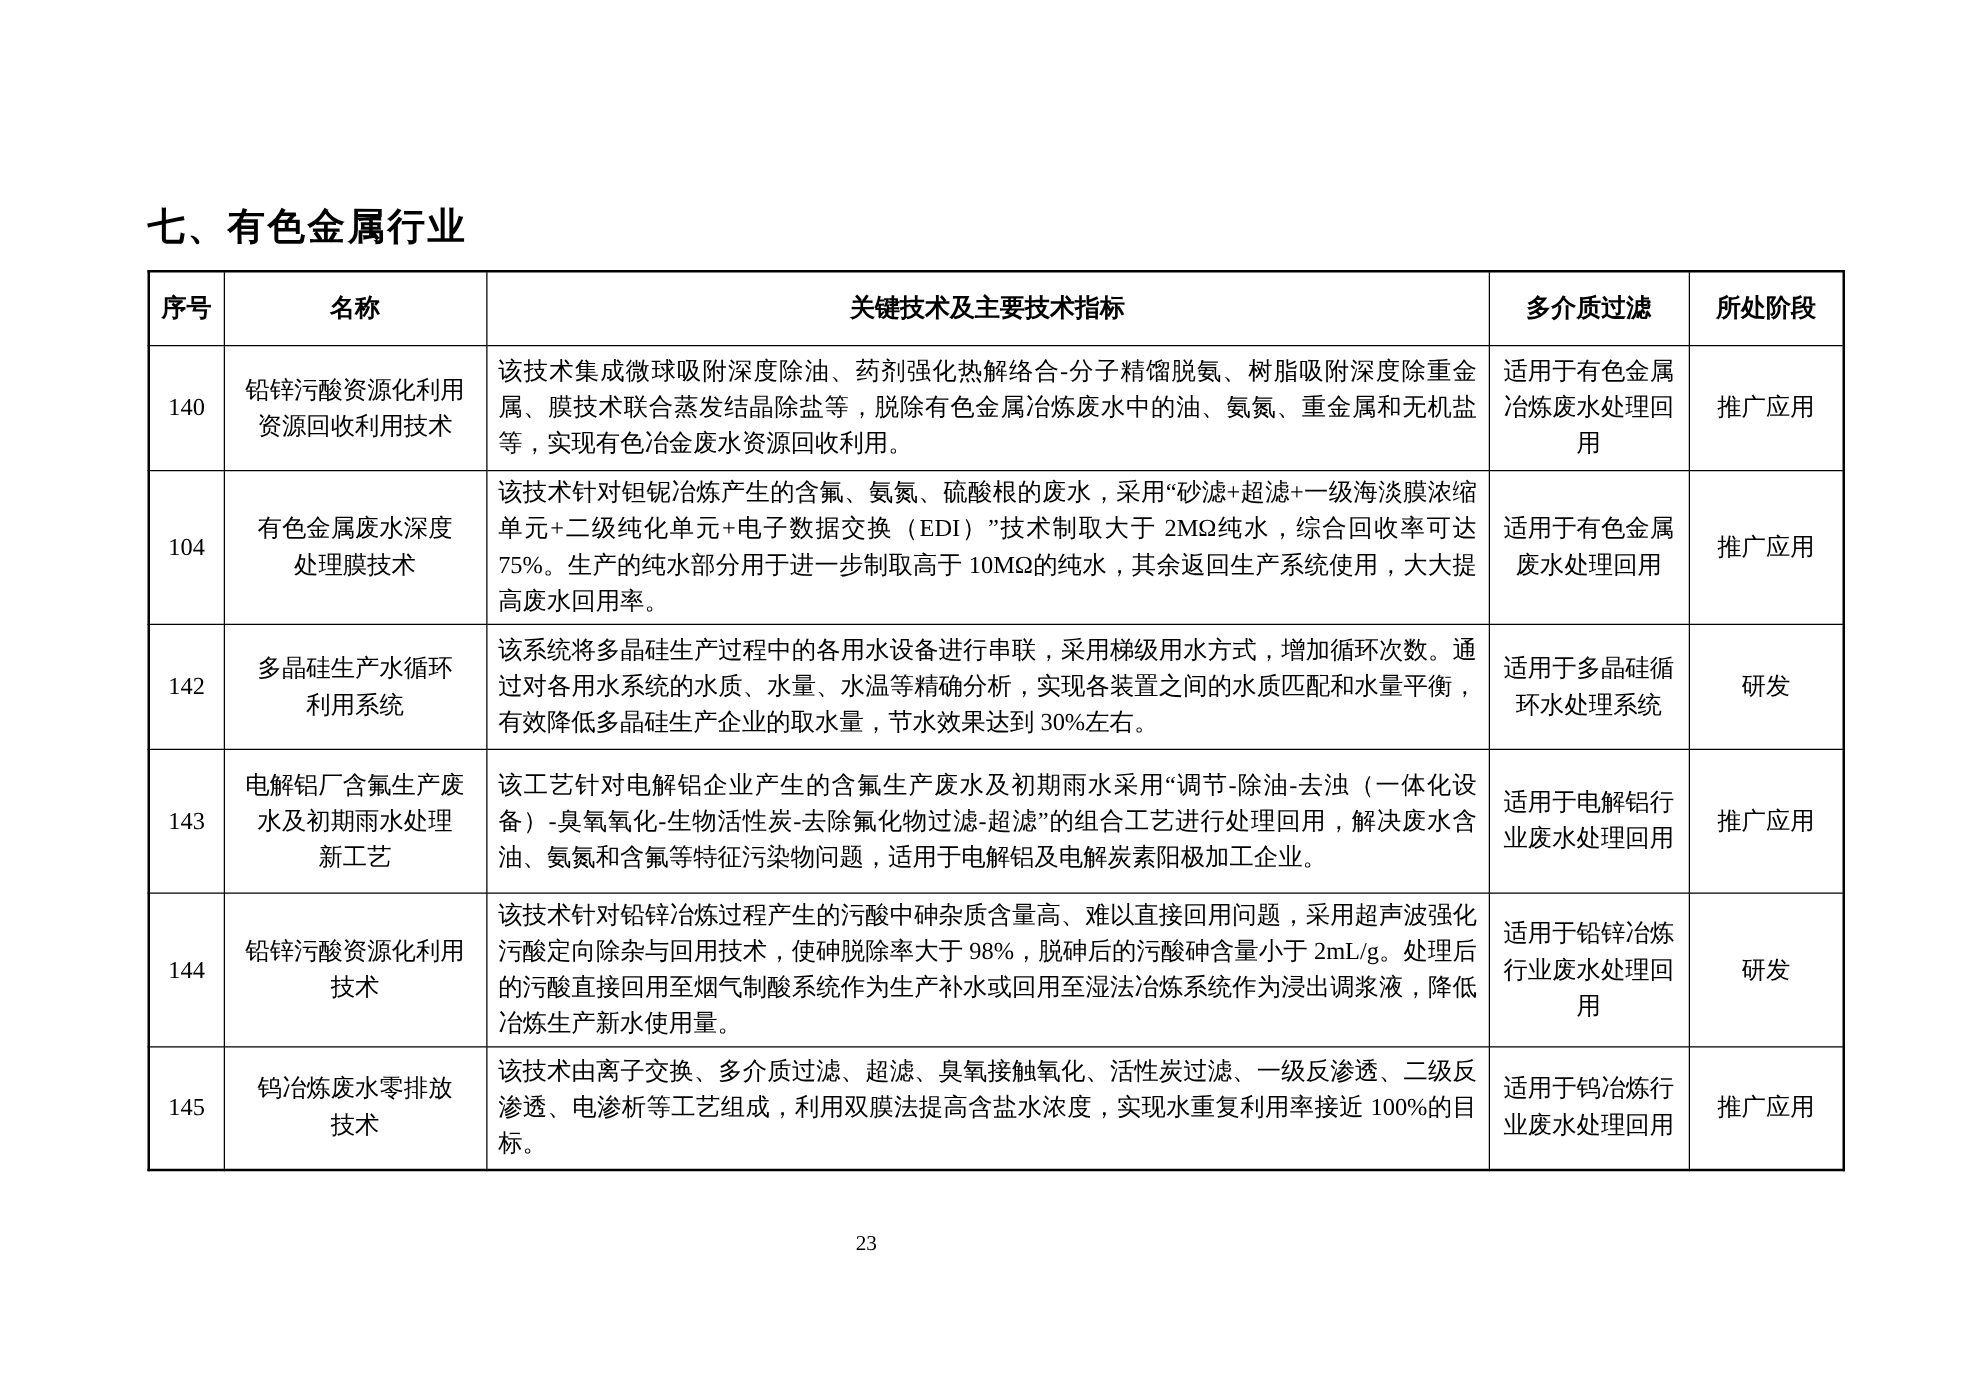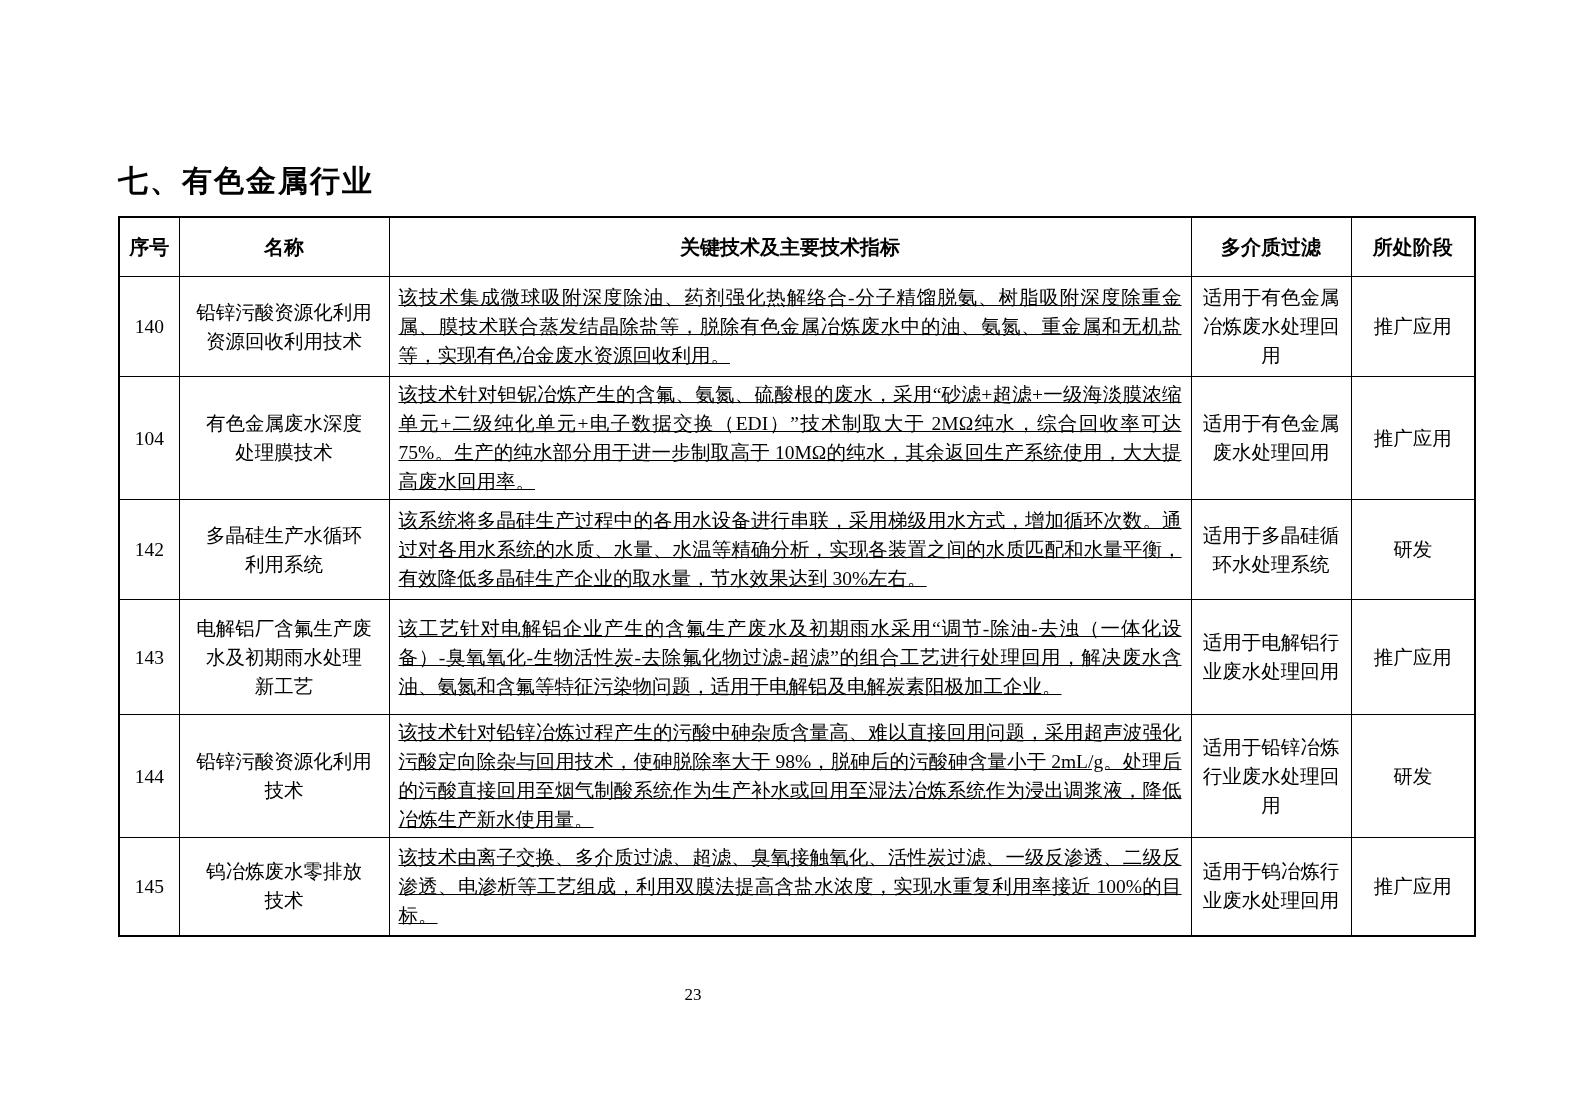--- a/index.html
+++ b/index.html
@@ -54,21 +54,20 @@
     text-align: center;
     font-size: 19px;
   }
   td.cell-name, td.cell-scope, td.cell-stage {
     text-align: center;
     white-space: pre-line;
     padding: 2px 4px;
   }
   td.cell-tech {
     text-align: justify;
-    text-decoration: underline;
   }
   tr.row-h100 { height: 100px; }
   tr.row-h120 { height: 120px; }
   tr.row-h115 { height: 115px; }
   tr.row-h121 { height: 121px; }
   tr.row-h98  { height: 98px;  }
   .page-number {
     position: absolute;
     top: 985px;
     left: 0;

